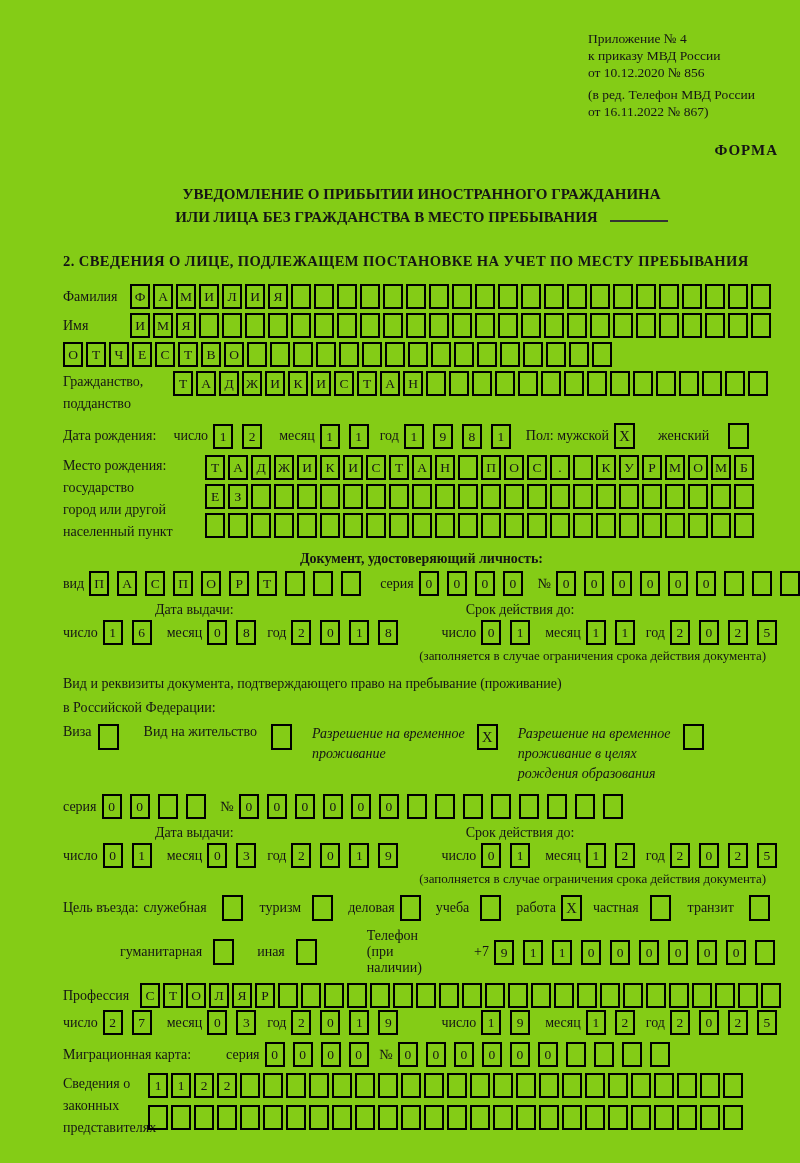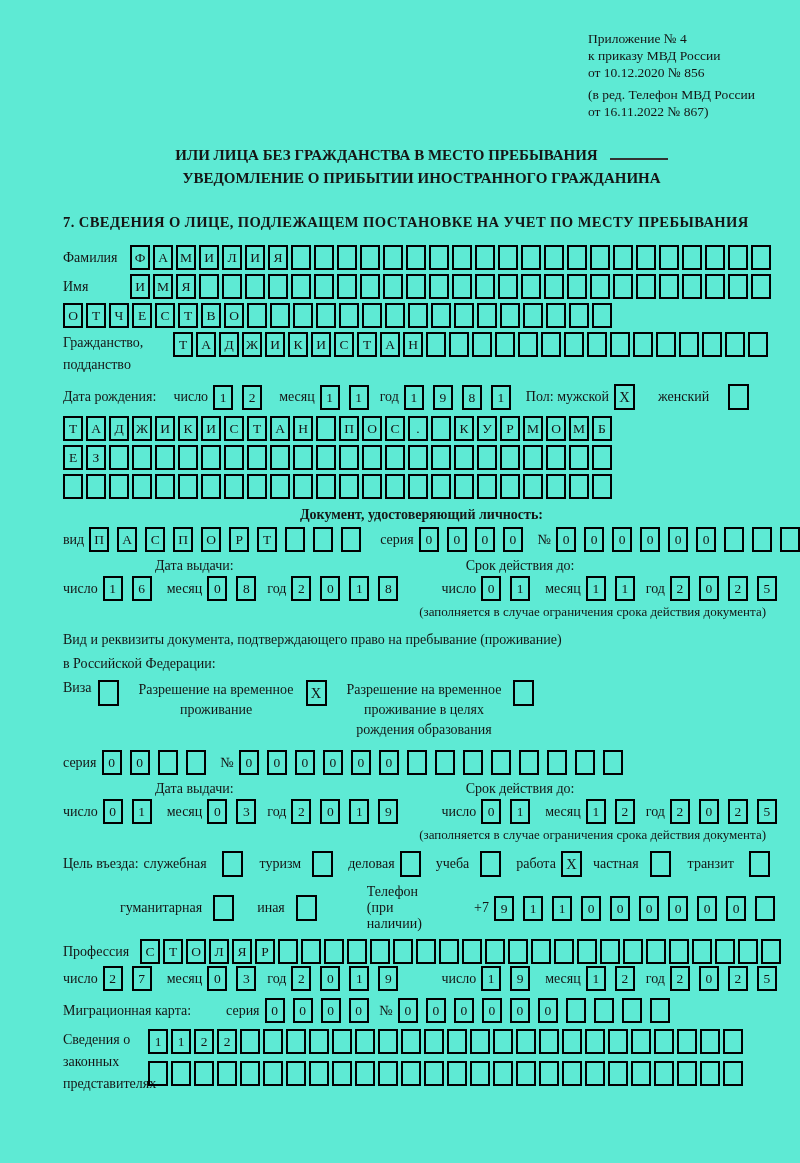--- a/index.html
+++ b/index.html
@@ -1,21 +1,21 @@
 <!DOCTYPE html>
 <html><head>
 <meta charset="utf-8">
 <style>
   html,body{margin:0;padding:0;background:#fff;}
   .page{
     position:relative;
     width:800px;height:1163px;
     box-sizing:border-box;
     padding:30px 20px 0 63px;
-    background:#5eead4;
+    background:#84cc16;
     color:#151515;
     font-family:"Liberation Serif","DejaVu Serif",serif;
     font-size:14px;
     overflow:hidden;
   }
   
   .appendix{margin-left:auto;width:192px;font-size:13.5px;line-height:17px;}
   .appendix .gap{margin-top:5px;}
   .forma{text-align:right;font-weight:bold;font-size:15px;letter-spacing:1px;margin-top:22px;padding-right:2px;}
   .title{ text-align:center;font-weight:bold;font-size:15px;line-height:23px;margin-top:24px;}
@@ -59,45 +59,46 @@
   .datelabels{display:flex;margin-top:6px;font-size:14px;}
   .datelabels .l1{margin-left:92px;}
   .datelabels .l2{margin-left:232px;}
   .dr span{margin-right:5px;}
   .grp2{display:flex;align-items:center;margin-left:38px;}
   .grp2 span{margin-right:5px;}
   .ml6{margin-left:6px;} .ml10{margin-left:10px;} .ml12{margin-left:12px;}
   .ml14{margin-left:14px;} .ml18{margin-left:18px;} .ml20{margin-left:20px;}
   .ml25{margin-left:25px;} .ml30{margin-left:30px;} .ml45{margin-left:45px;}
   .cbgroup{display:flex;align-items:flex-start;}
-  .cbtext{text-align:center;line-height:20px;}
+  .cbtext{line-height:20px;font-style:italic;}
   .intro{margin-top:8px;line-height:24px;}
 </style>
 </head>
 <body>
 
 <div class="page">
 
   <div class="appendix">
     <div>Приложение № 4</div>
     <div>к приказу МВД России</div>
     <div>от 10.12.2020 № 856</div>
     <div class="gap">(в ред. Телефон МВД России</div>
     <div>от 16.11.2022 № 867)</div>
   </div>
 
+  <div class="forma">ФОРМА</div>
 
   <div class="title">
+    <div>УВЕДОМЛЕНИЕ О ПРИБЫТИИ ИНОСТРАННОГО ГРАЖДАНИНА</div>
     <div>
       <span>ИЛИ ЛИЦА БЕЗ ГРАЖДАНСТВА В МЕСТО ПРЕБЫВАНИЯ</span><span class="blankline"></span>
     </div>
-    <div>УВЕДОМЛЕНИЕ О ПРИБЫТИИ ИНОСТРАННОГО ГРАЖДАНИНА</div>
-  </div>
-
-  <div class="secheading">7. СВЕДЕНИЯ О ЛИЦЕ, ПОДЛЕЖАЩЕМ ПОСТАНОВКЕ НА УЧЕТ ПО МЕСТУ ПРЕБЫВАНИЯ</div>
+  </div>
+
+  <div class="secheading">2. СВЕДЕНИЯ О ЛИЦЕ, ПОДЛЕЖАЩЕМ ПОСТАНОВКЕ НА УЧЕТ ПО МЕСТУ ПРЕБЫВАНИЯ</div>
 
   <div class="row" style="margin-top:14px;">
     <span class="lbl w67">Фамилия</span>
     <div class="cells">
         <span class="cell">Ф</span>
         <span class="cell">А</span>
         <span class="cell">М</span>
         <span class="cell">И</span>
         <span class="cell">Л</span>
         <span class="cell">И</span>
@@ -243,20 +244,26 @@
         <span class="cell">8</span>
         <span class="cell">1</span>
       </div>
     <span class="ml10">Пол: мужской</span>
     <span class="cbox">X</span>
     <span class="ml18">женский</span>
     <span class="cbox ml14"></span>
   </div>
 
   <div class="rowtop" style="margin-top:6px;">
+    <div class="lbl w142 sub">
+      <div>Место рождения:</div>
+      <div>государство</div>
+      <div>город или другой</div>
+      <div>населенный пункт</div>
+    </div>
     <div class="stack">
       <div class="cells">
           <span class="cell">Т</span>
           <span class="cell">А</span>
           <span class="cell">Д</span>
           <span class="cell">Ж</span>
           <span class="cell">И</span>
           <span class="cell">К</span>
           <span class="cell">И</span>
           <span class="cell">С</span>
@@ -415,20 +422,24 @@
 
   <div class="intro">
     <div>Вид и реквизиты документа, подтверждающего право на пребывание (проживание)</div>
     <div>в Российской Федерации:</div>
   </div>
 
   <div class="rowtop" style="margin-top:4px;">
     <div class="cbgroup">
       <span>Виза</span>
       <span class="cbox ml6"></span>
+    </div>
+    <div class="cbgroup ml25">
+      <span>Вид на жительство</span>
+      <span class="cbox ml14"></span>
     </div>
     <div class="cbgroup ml20">
       <div class="cbtext">
         <div>Разрешение на временное</div>
         <div>проживание</div>
       </div>
       <span class="cbox ml12">X</span>
     </div>
     <div class="cbgroup ml20">
       <div class="cbtext">

